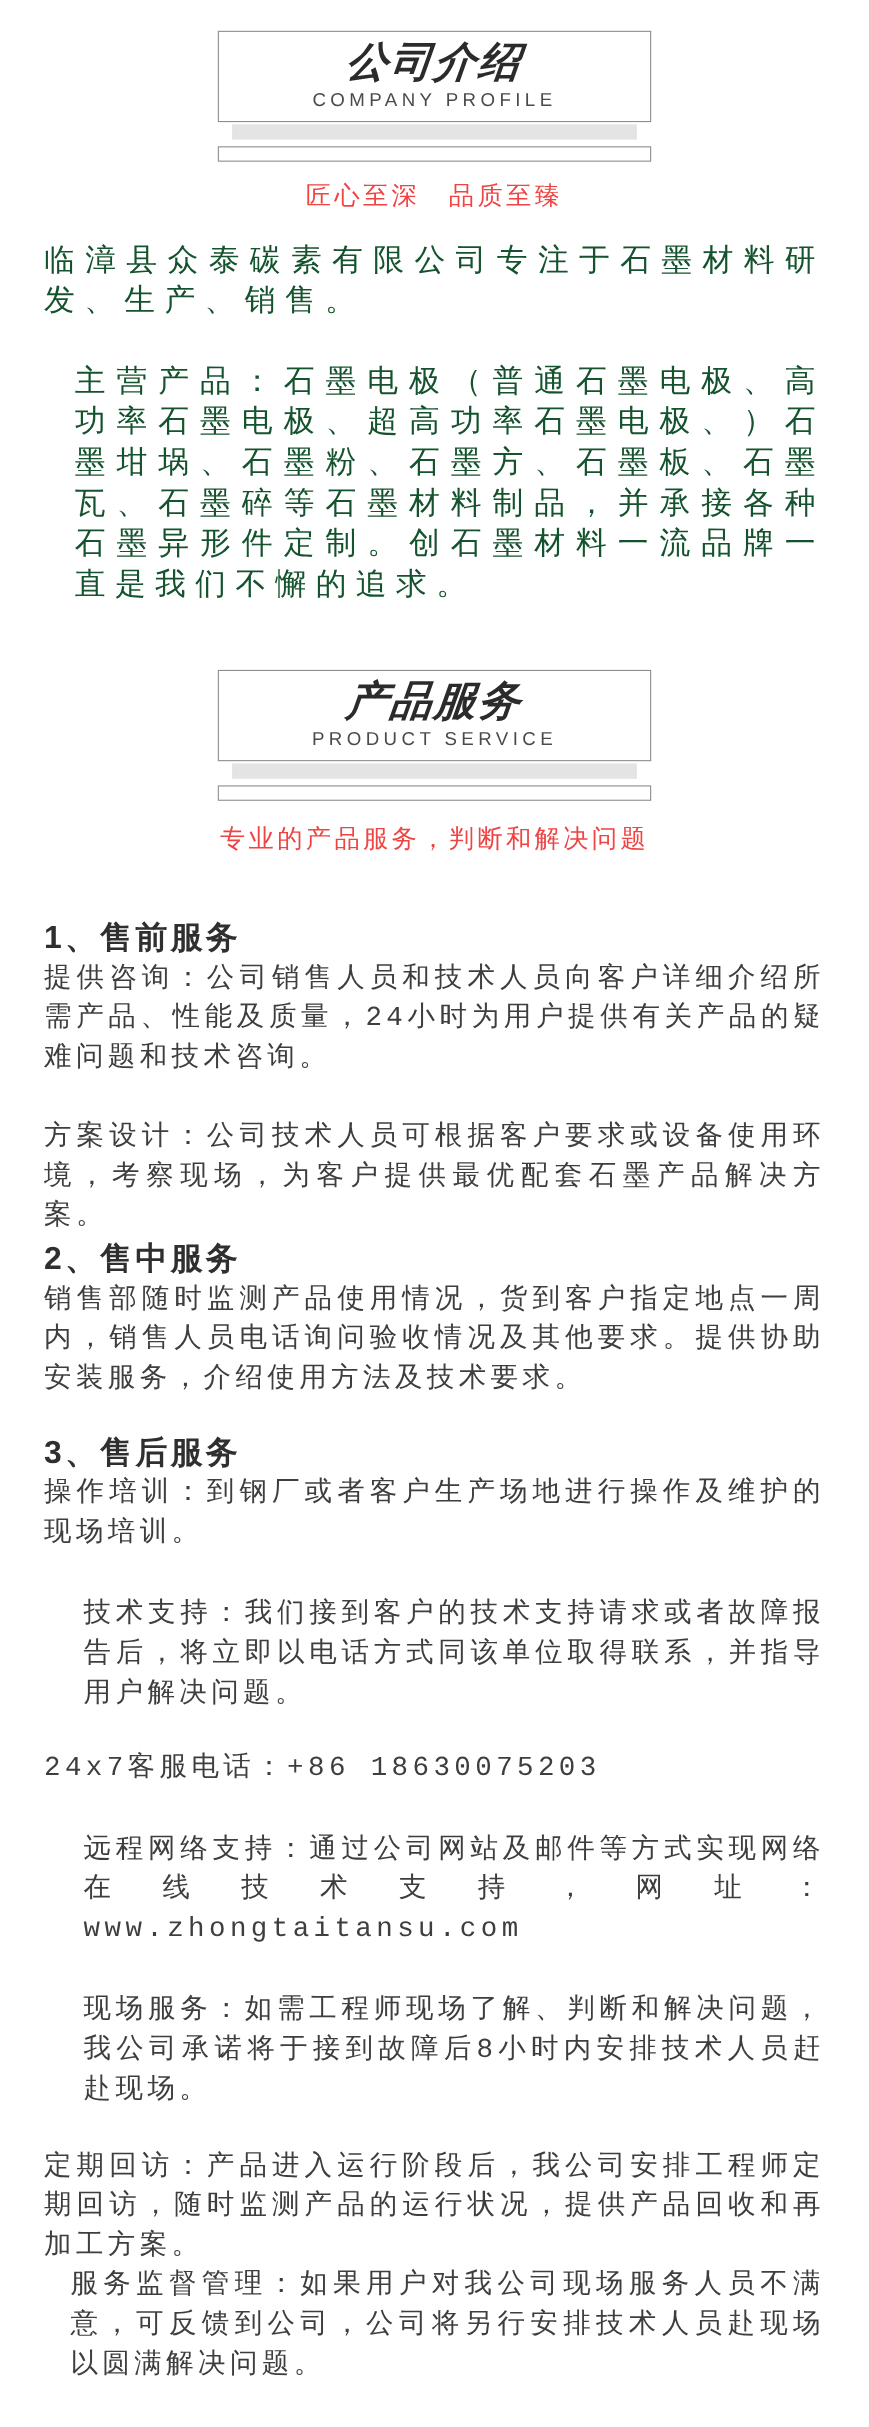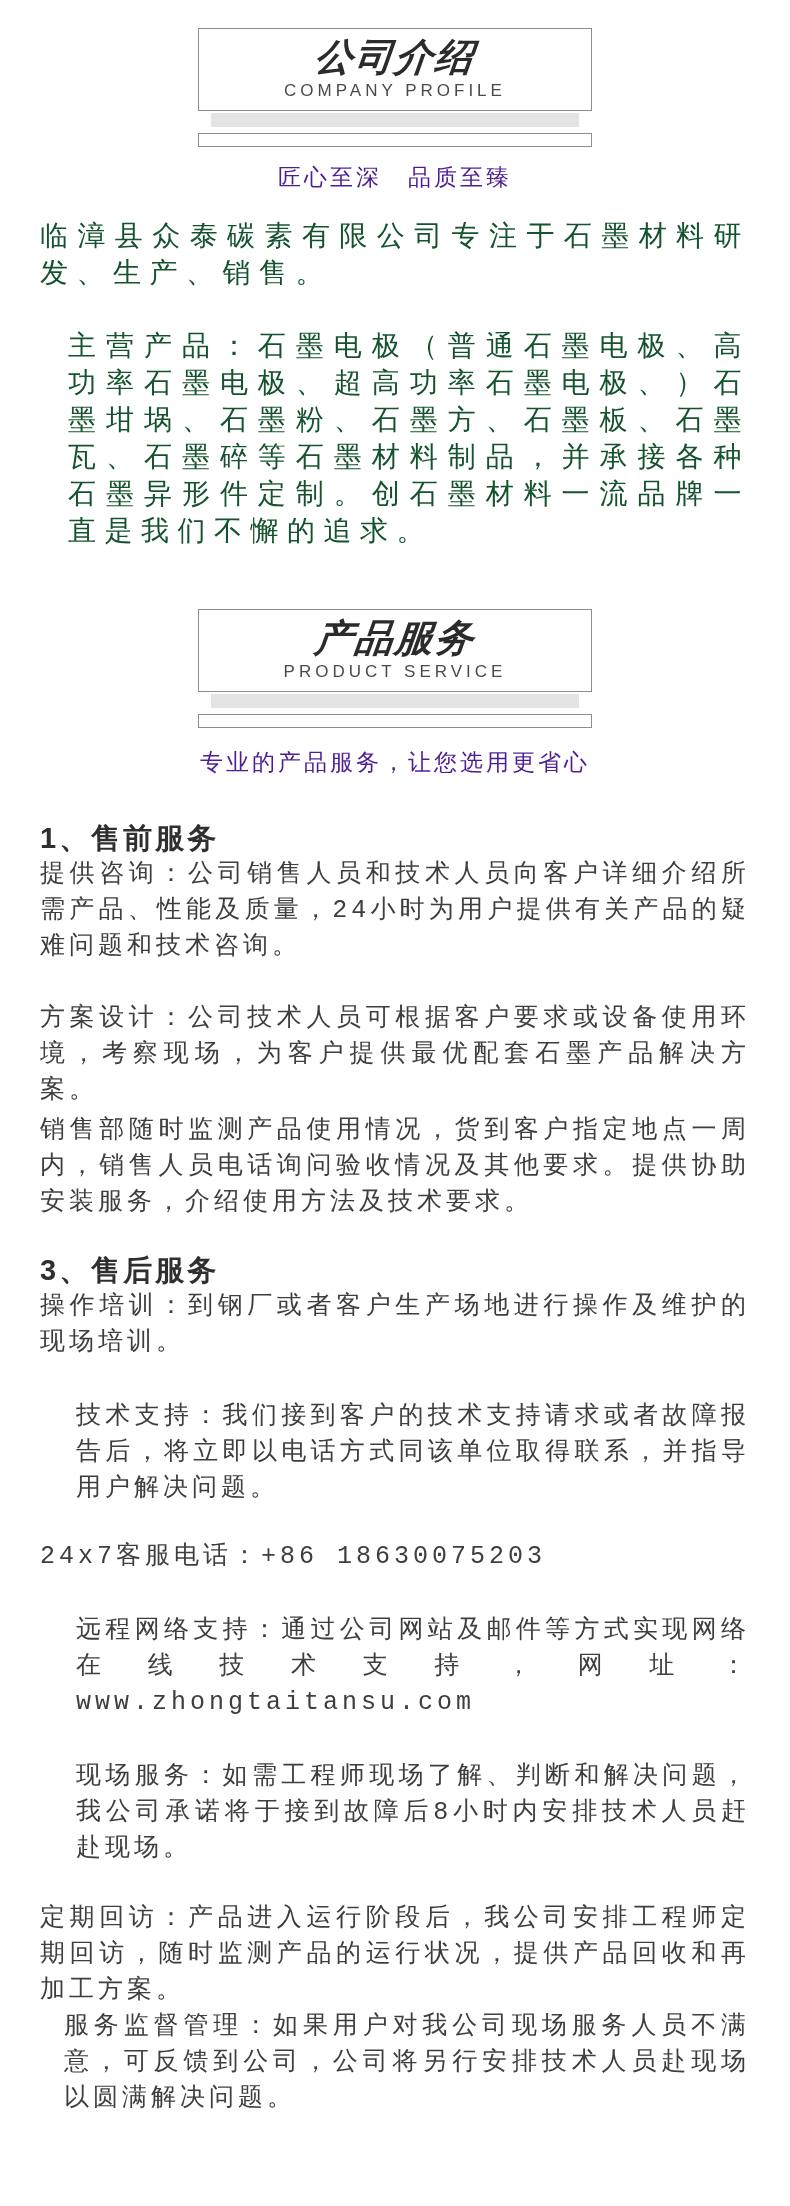--- a/index.html
+++ b/index.html
@@ -55,21 +55,21 @@
     background: #ffffff;
     margin-top: 6px;
   }
 
   
   .tagline {
     margin: 16px 0 0 0;
     text-align: center;
     font-size: 23px;
     letter-spacing: 3px;
-    color: #4c1d95;
+    color: #ef4444;
     line-height: 28px;
   }
 
   
   .intro-para {
     margin: 0;
     font-size: 28px;
     line-height: 37px;
     letter-spacing: 8.5px;
     text-align: justify;
@@ -93,21 +93,21 @@
   .service-para {
     margin: 0;
     font-size: 25px;
     line-height: 36px;
     letter-spacing: 4px;
     text-align: justify;
     color: #3e3e3e;
     font-family: Liberation Mono, monospace;
   }
 
-  .group-1 { margin-top: 45px; }
+  .group-1 { margin-top: 60px; }
   .group-2 { margin-top: 4px; }
   .group-3 { margin-top: 32px; }
   .after-heading { margin-top: 2px; }
   .gap-sm { margin-top: 32px; }
   .gap-md { margin-top: 34px; }
   .gap { margin-top: 36px; }
   .gap-lg { margin-top: 38px; margin-left: 36px; }
   .gap-xl { margin-top: 40px; }
   .tight { margin-top: 0; margin-left: 24px; }
 </style>
@@ -135,29 +135,30 @@
   <section>
     <div class="banner service-banner">
       <div class="banner-box">
         <span class="banner-title">产品服务</span>
         <div class="banner-subtitle">PRODUCT SERVICE</div>
       </div>
       <div class="banner-shadow"></div>
       <div class="banner-underline"></div>
     </div>
 
-    <p class="tagline service-tagline">专业的产品服务，让您选用更省心</p>
+    <p class="tagline service-tagline">专业的产品服务，判断和解决问题</p>
 
     <div class="group-1">
       <h2 class="group-heading">1、售前服务</h2>
       <p class="service-para after-heading">提供咨询：公司销售人员和技术人员向客户详细介绍所需产品、性能及质量，24小时为用户提供有关产品的疑难问题和技术咨询。</p>
       <p class="service-para gap">方案设计：公司技术人员可根据客户要求或设备使用环境，考察现场，为客户提供最优配套石墨产品解决方案。</p>
     </div>
 
     <div class="group-2">
+      <h2 class="group-heading">2、售中服务</h2>
       <p class="service-para after-heading">销售部随时监测产品使用情况，货到客户指定地点一周内，销售人员电话询问验收情况及其他要求。提供协助安装服务，介绍使用方法及技术要求。</p>
     </div>
 
     <div class="group-3">
       <h2 class="group-heading">3、售后服务</h2>
       <p class="service-para after-heading">操作培训：到钢厂或者客户生产场地进行操作及维护的现场培训。</p>
       <p class="service-para gap-lg">技术支持：我们接到客户的技术支持请求或者故障报告后，将立即以电话方式同该单位取得联系，并指导用户解决问题。</p>
       <p class="service-para gap-sm">24x7客服电话：+86 18630075203</p>
       <p class="service-para gap-lg">远程网络支持：通过公司网站及邮件等方式实现网络在线技术支持，网址：www.zhongtaitansu.com</p>
       <p class="service-para gap-lg">现场服务：如需工程师现场了解、判断和解决问题，我公司承诺将于接到故障后8小时内安排技术人员赶赴现场。</p>

